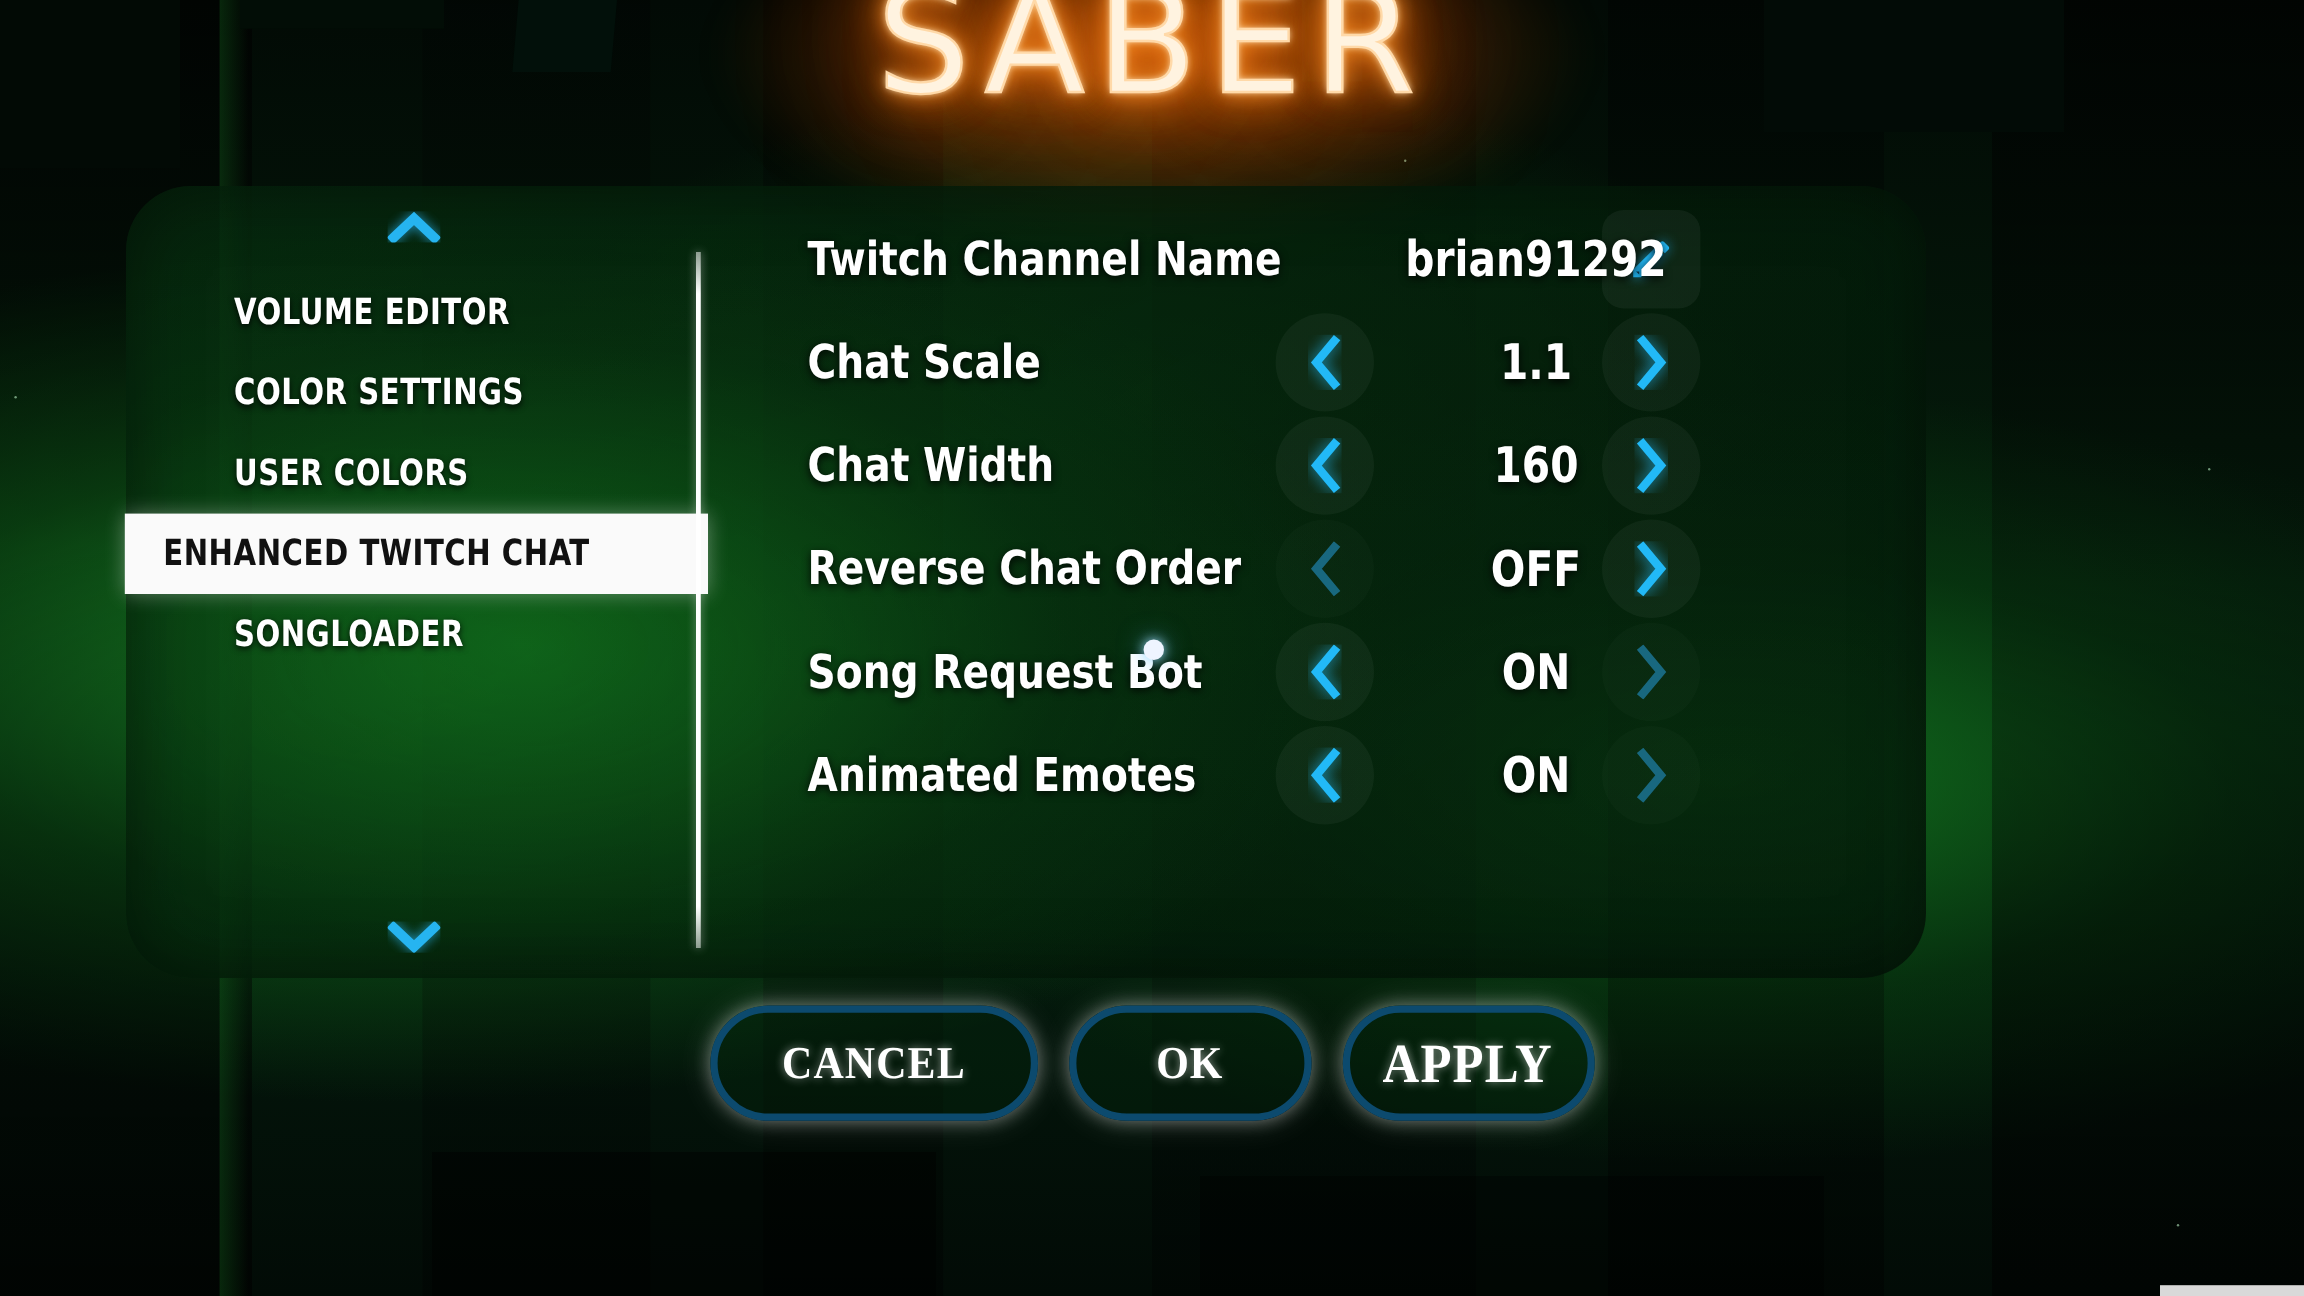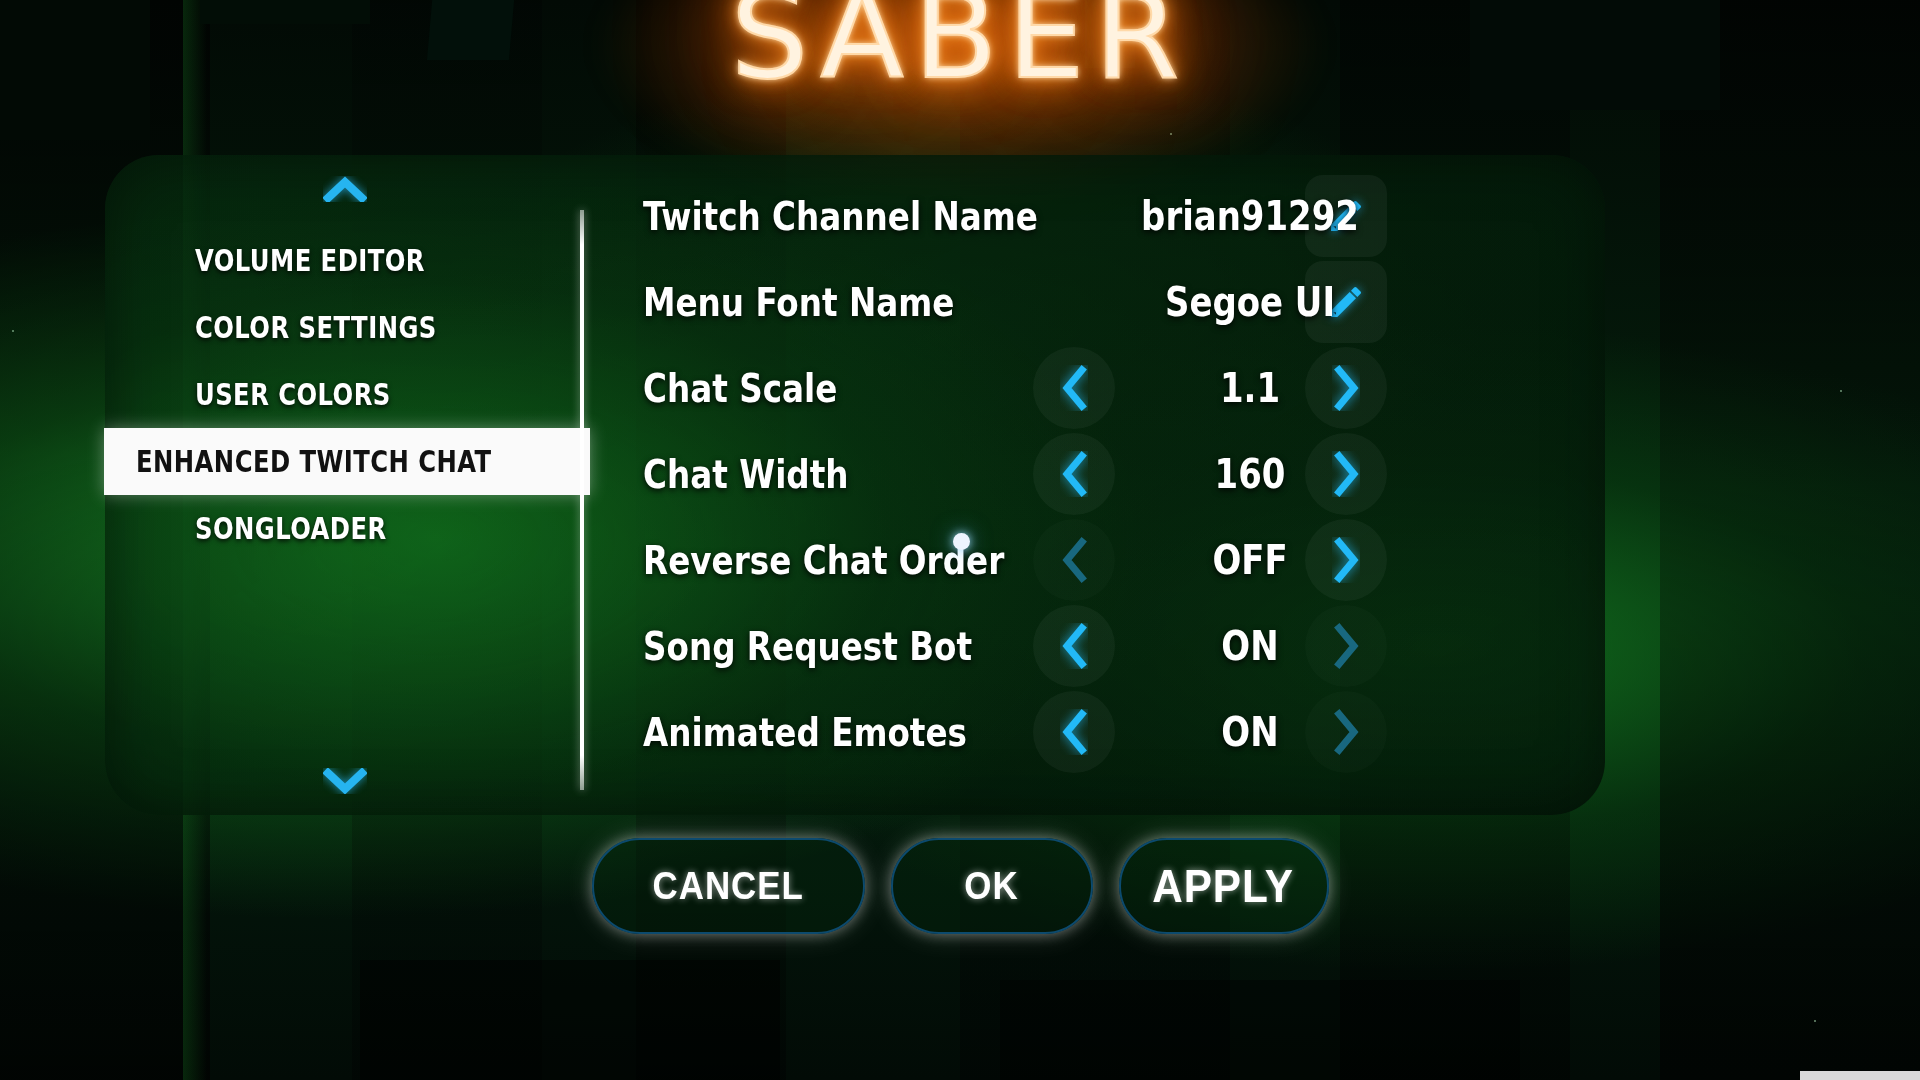--- a/index.html
+++ b/index.html
@@ -114,21 +114,21 @@
   .cat-item.selected .cat-label{ color:#111111; text-shadow:none; }
 
   
   .divider{
     position:absolute; left:475px; top:55px; width:4px; height:580px;
     background:linear-gradient(180deg,rgba(255,255,255,.55) 0%,#ffffff 6%,#ffffff 94%,rgba(255,255,255,.55) 100%);
     box-shadow:0 0 8px rgba(255,255,255,.45);
   }
 
   
-  .rows{ position:absolute; left:510px; top:18px; width:975px; }
+  .rows{ position:absolute; left:540px; top:18px; width:975px; }
   .row{
     position:relative; height:86px; display:flex; align-items:center;
   }
   .row-label{
     position:absolute; left:28px;
     font-family:"DejaVu Sans Condensed","Liberation Sans Narrow","Liberation Sans", sans-serif;
     font-size:39px; font-weight:700; color:#ffffff;
     transform:scaleX(.93); transform-origin:left center;
     text-shadow:0 2px 7px rgba(0,0,0,.9);
     white-space:nowrap;
@@ -168,23 +168,23 @@
   .edit-btn svg{ width:40px; height:40px;
                  filter:drop-shadow(0 0 5px rgba(34,185,247,.7)); }
 
   
   .actions{
     position:absolute; left:0; right:0; top:838px;
     display:flex; justify-content:center; align-items:center; gap:26px;
   }
   .pill{
     display:flex; align-items:center; justify-content:center;
-    border:2px solid #0c4a6e; color:#ffffff;
+    border:6px solid #0c4a6e; color:#ffffff;
     background:rgba(6,44,16,.34);
-    font-family:Liberation Sans, sans-serif;
+    font-family:Liberation Serif, serif;
     font-weight:700; letter-spacing:1px; cursor:pointer;
     box-shadow:0 0 14px rgba(255,255,255,.40), 0 0 30px rgba(255,255,255,.16);
     text-shadow:0 0 8px rgba(255,255,255,.55);
   }
   .pill span{ transform:scaleX(.92); display:inline-block; }
   .pill-cancel{ width:273px; height:96px; border-radius:48px; font-size:38px; }
   .pill-ok    { width:202px; height:96px; border-radius:48px; font-size:38px;align-items:center; }
   .pill-apply { width:210px; height:96px; border-radius:48px; font-size:46px; }
 
   
@@ -273,31 +273,20 @@
           <div class="edit-btn">
             <svg viewBox="0 0 24 24">
               <path d="M3 17.2V21h3.8L18 9.8 14.2 6 3 17.2z" fill="#22b9f7"></path>
               <path d="M20.7 7.1c.4-.4.4-1 0-1.4l-2.4-2.4c-.4-.4-1-.4-1.4 0l-1.9 1.9 3.8 3.8 1.9-1.9z" fill="#22b9f7"></path>
               <path d="M4.4 18.1h1.6v1.6" fill="#0b3d52"></path>
             </svg>
           </div>
           <div class="row-value">brian91292</div>
         </div>
         <div class="row">
-          <div class="row-label">Menu Font Name</div>
-          <div class="edit-btn">
-            <svg viewBox="0 0 24 24">
-              <path d="M3 17.2V21h3.8L18 9.8 14.2 6 3 17.2z" fill="#22b9f7"></path>
-              <path d="M20.7 7.1c.4-.4.4-1 0-1.4l-2.4-2.4c-.4-.4-1-.4-1.4 0l-1.9 1.9 3.8 3.8 1.9-1.9z" fill="#22b9f7"></path>
-              <path d="M4.4 18.1h1.6v1.6" fill="#0b3d52"></path>
-            </svg>
-          </div>
-          <div class="row-value">Segoe UI</div>
-        </div>
-        <div class="row">
           <div class="row-label">Chat Scale</div>
           <div class="step-btn step-dec">
             <svg viewBox="0 0 28 46">
               <path d="M22 5 L7 23 L22 41"></path>
             </svg>
           </div>
           <div class="step-btn step-inc">
             <svg viewBox="0 0 28 46">
               <path d="M7 5 L22 23 L7 41"></path>
             </svg>

